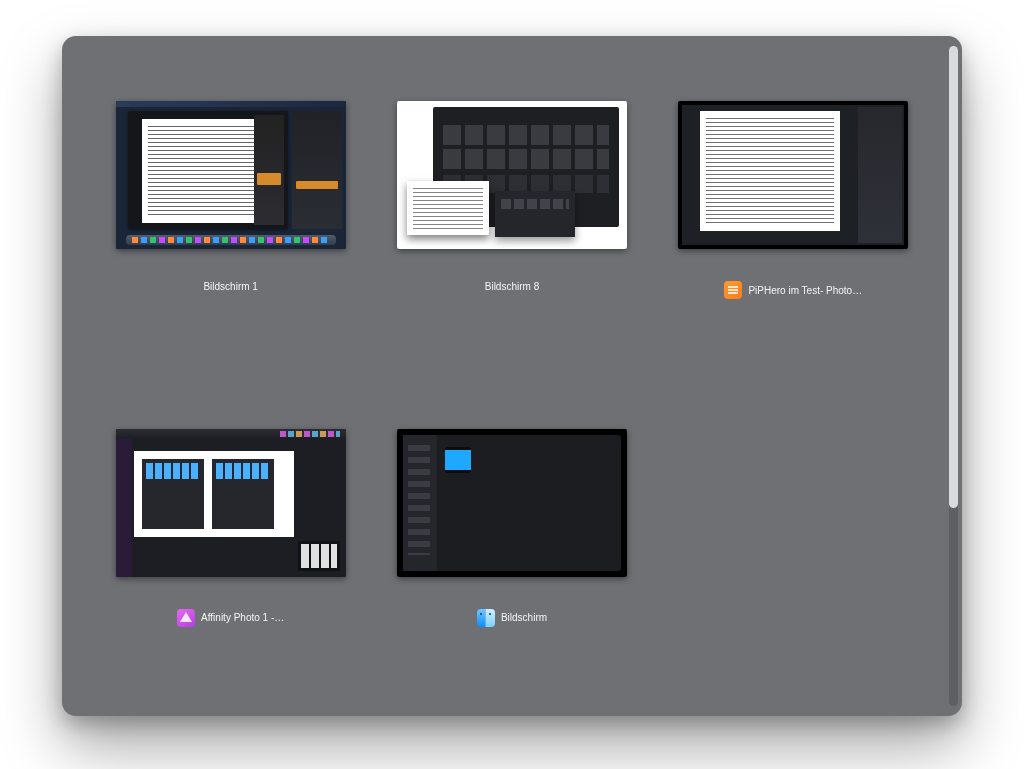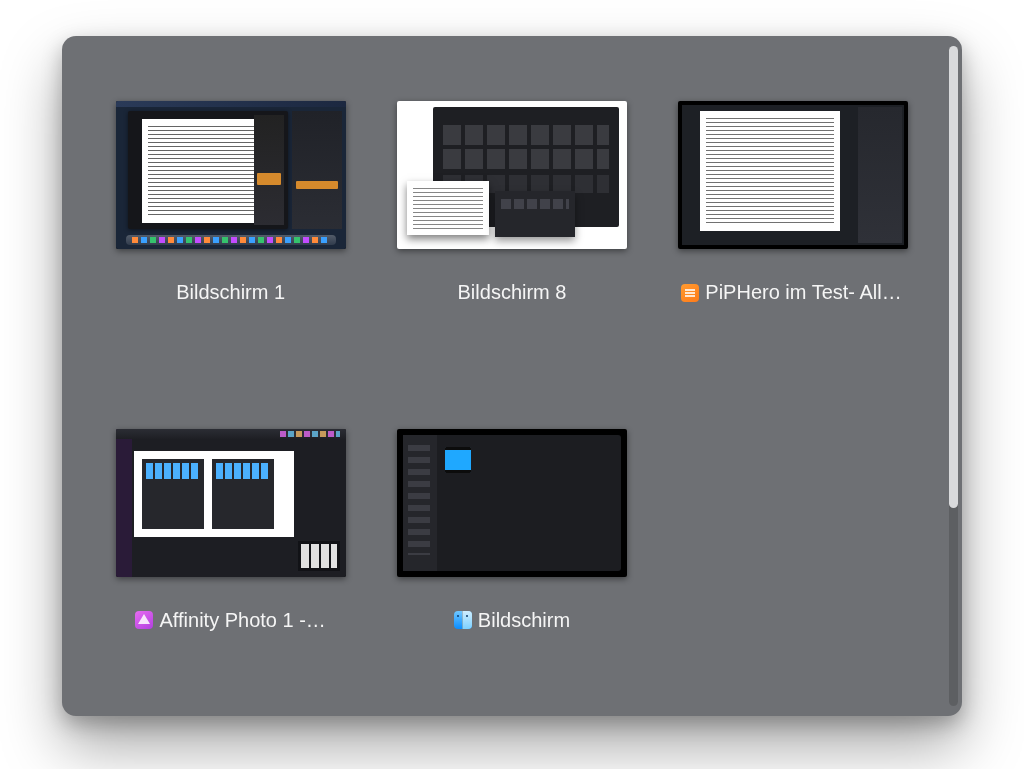--- a/index.html
+++ b/index.html
@@ -83,21 +83,21 @@
 
   .caption-row {
     margin-top: 32px;
     display: flex;
     align-items: center;
     justify-content: center;
     gap: 6px;
     max-width: 230px;
   }
   .caption {
-    font-size: 20px;
+    font-size: 10px;
     color: #f5f5f5;
     white-space: nowrap;
     overflow: hidden;
     text-overflow: ellipsis;
     max-width: 200px;
   }
 
   .app-icon {
     width: 18px;
     height: 18px;
@@ -311,21 +311,21 @@
       <div class="thumb-wrap">
         <div class="tn">
           <div class="t3-app"></div>
           <div class="t3-doc"></div>
           <div class="t3-txt"></div>
           <div class="t3-side"></div>
         </div>
       </div>
       <div class="caption-row">
         <span class="app-icon pages"></span>
-        <span class="caption">PiPHero im Test- Alle…</span>
+        <span class="caption">PiPHero im Test- Photo…</span>
       </div>
     </div>
 
     <div class="cell">
       <div class="thumb-wrap">
         <div class="tn">
           <div class="t4-app"></div>
           <div class="t4-tb"></div>
           <div class="t4-sheet"></div>
           <div class="t4-pan1"></div>

